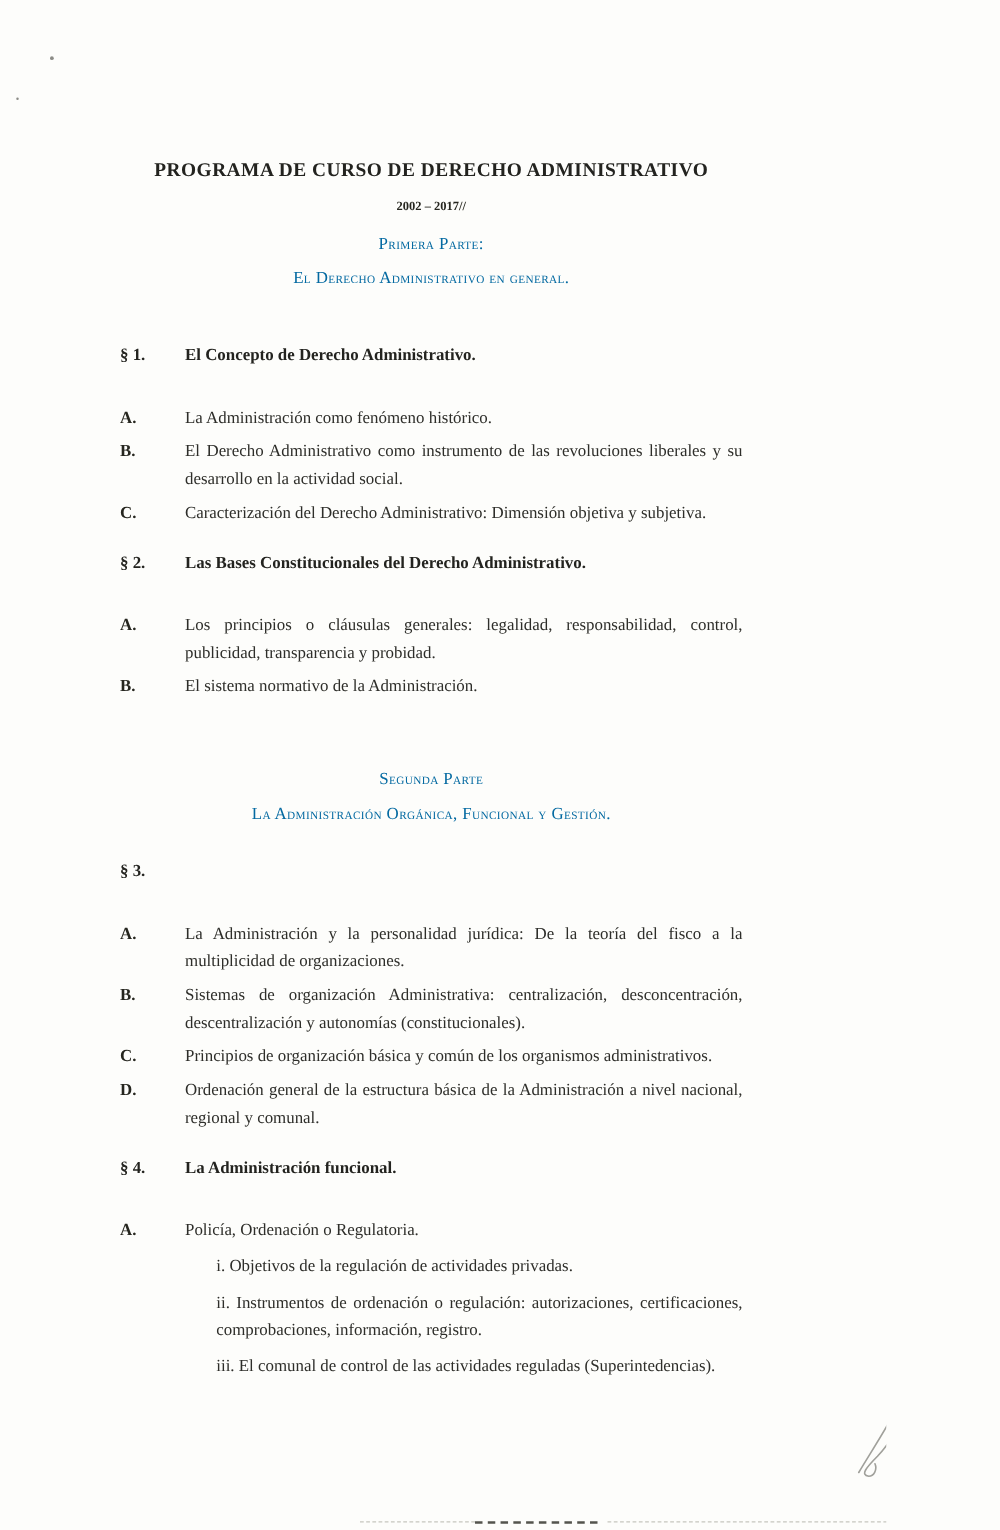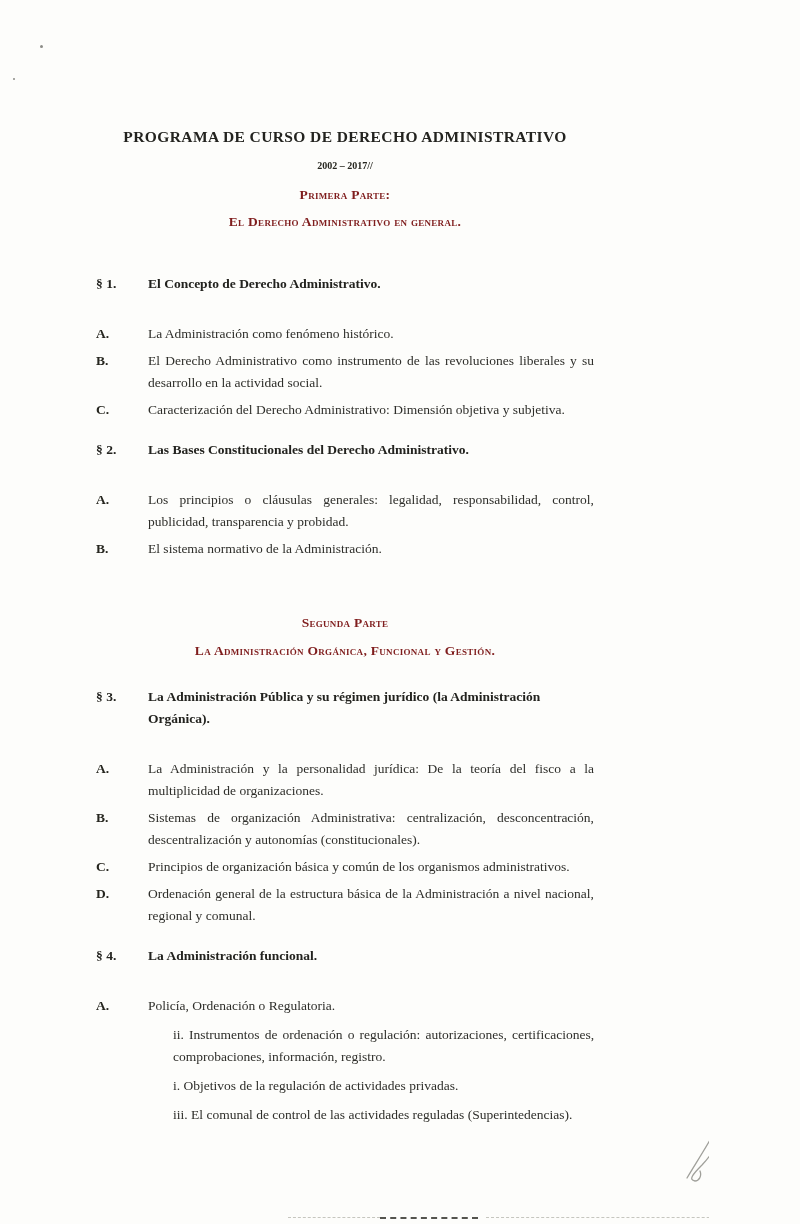--- a/index.html
+++ b/index.html
@@ -14,21 +14,21 @@
     line-height: 22px;
     color: #2e2e2a;
     overflow: hidden;
   }
   .content { padding: 126px 115px 0 96px; }
 
   
   .title-block { text-align: center; margin-bottom: 40px; }
   .doc-title { font-size: 15.5px; font-weight: bold; letter-spacing: .4px; color: #23231f; }
   .doc-years { margin-top: 7px; font-size: 10px; font-weight: bold; color: #26261f; }
-  .sc { font-variant: small-caps; font-weight: bold; font-size: 13.5px; letter-spacing: .3px; color: #7f1d1d; }
+  .sc { font-variant: small-caps; font-weight: normal; font-size: 13.5px; letter-spacing: .3px; color: #0369a1; }
   .part-label { margin-top: 7px; }
   .part-sub   { margin-top: 5px; }
 
   
   .doc-section { margin-top: 18px; }
   .sec-head { display: flex; margin-bottom: 28px; }
   .col-label { flex: 0 0 52px; }
   .sec-num, .sec-title { font-weight: bold; color: #23231f; }
   .item { display: flex; margin-bottom: 5px; }
   .item-label { flex: 0 0 52px; font-weight: bold; color: #26261f; }
@@ -109,21 +109,20 @@
     </section>
 
     <div class="part2">
       <div class="sc">Segunda Parte</div>
       <div class="part2-sub sc">La Administración Orgánica, Funcional y Gestión.</div>
     </div>
 
     <section class="doc-section">
       <div class="sec-head">
         <span class="col-label sec-num">§ 3.</span>
-        <span class="sec-title">La Administración Pública y su régimen jurídico (la Administración Orgánica).</span>
       </div>
       <div class="item">
         <span class="item-label">A.</span>
         <span class="item-text">La Administración y la personalidad jurídica: De la teoría del fisco a la multiplicidad de organizaciones.</span>
       </div>
       <div class="item">
         <span class="item-label">B.</span>
         <span class="item-text">Sistemas de organización Administrativa: centralización, desconcentración, descentralización y autonomías (constitucionales).</span>
       </div>
       <div class="item">
@@ -139,22 +138,22 @@
     <section class="doc-section">
       <div class="sec-head">
         <span class="col-label sec-num">§ 4.</span>
         <span class="sec-title">La Administración funcional.</span>
       </div>
       <div class="item">
         <span class="item-label">A.</span>
         <span class="item-text">Policía, Ordenación o Regulatoria.</span>
       </div>
       <div class="subitems">
+        <p class="subitem"><span>i.</span> <span>Objetivos de la regulación de actividades privadas.</span></p>
         <p class="subitem"><span>ii.</span> <span>Instrumentos de ordenación o regulación: autorizaciones, certificaciones, comprobaciones, información, registro.</span></p>
-        <p class="subitem"><span>i.</span> <span>Objetivos de la regulación de actividades privadas.</span></p>
         <p class="subitem"><span>iii.</span> <span>El comunal de control de las actividades reguladas (Superintedencias).</span></p>
       </div>
     </section>
 
   </div>
 
   <div class="signature">
     <svg viewBox="0 0 72 96" xmlns="http://www.w3.org/2000/svg">
       <g fill="none" stroke="#90908a" stroke-width="1.3" stroke-linecap="round" opacity="0.85">
         <path d="M9,90 C22,68 44,36 54,6"></path>

